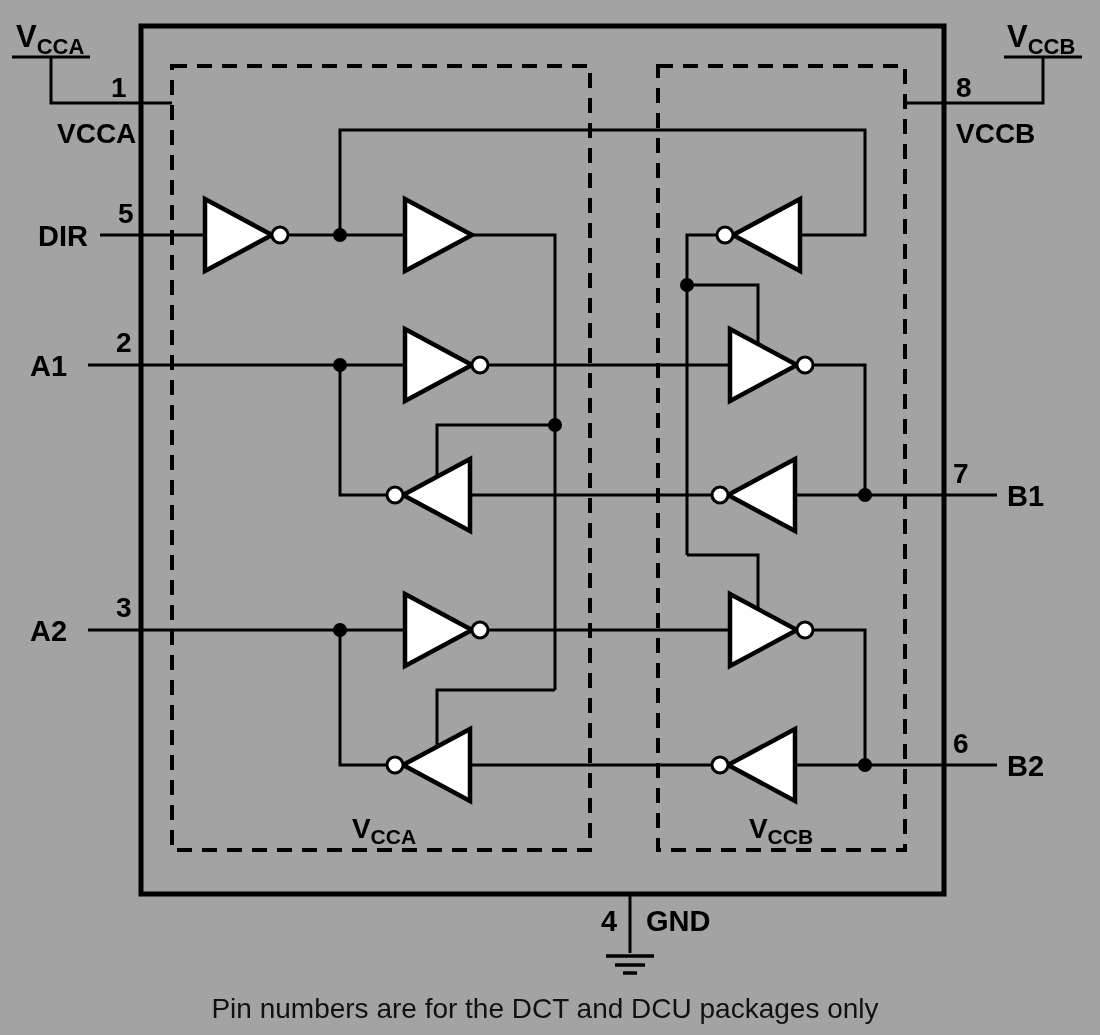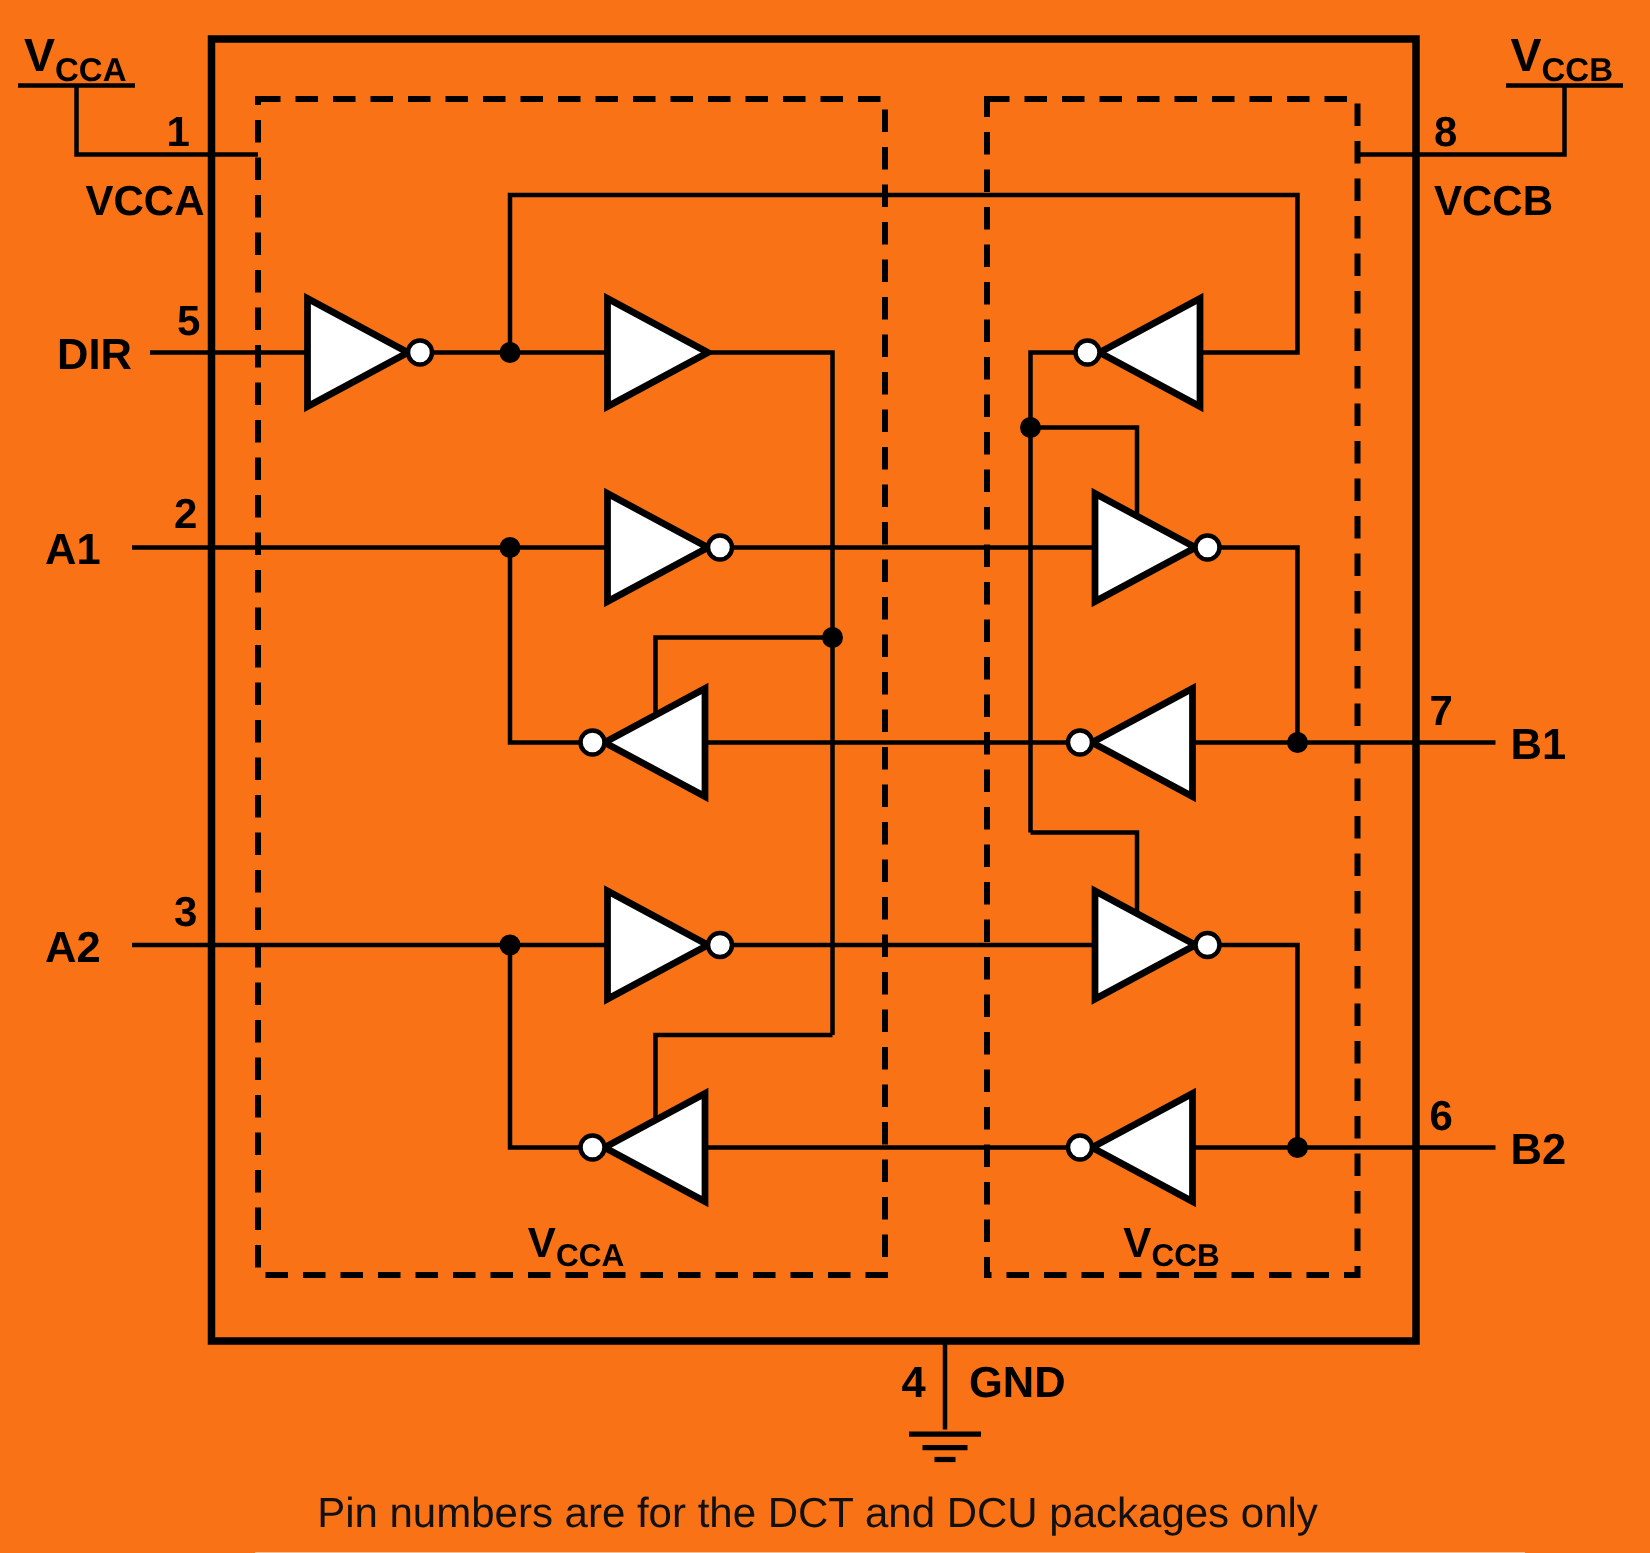--- a/index.html
+++ b/index.html
@@ -1,20 +1,20 @@
 <!DOCTYPE html>
 <html><head>
 <meta charset="utf-8">
 <style>
   html,body { margin:0; padding:0; background:#ffffff; }
   .stage {
     position: relative;
     width: 1100px;
     height: 1035px;
-    background: #f97316;
+    background: #a3a3a3;
     font-family: "Liberation Sans", sans-serif;
     text-align: right;
   }
   svg text {
     font-family: "Liberation Sans", sans-serif;
     font-weight: bold;
     fill: #000000;
   }
   svg text.caption {
     font-weight: normal;

